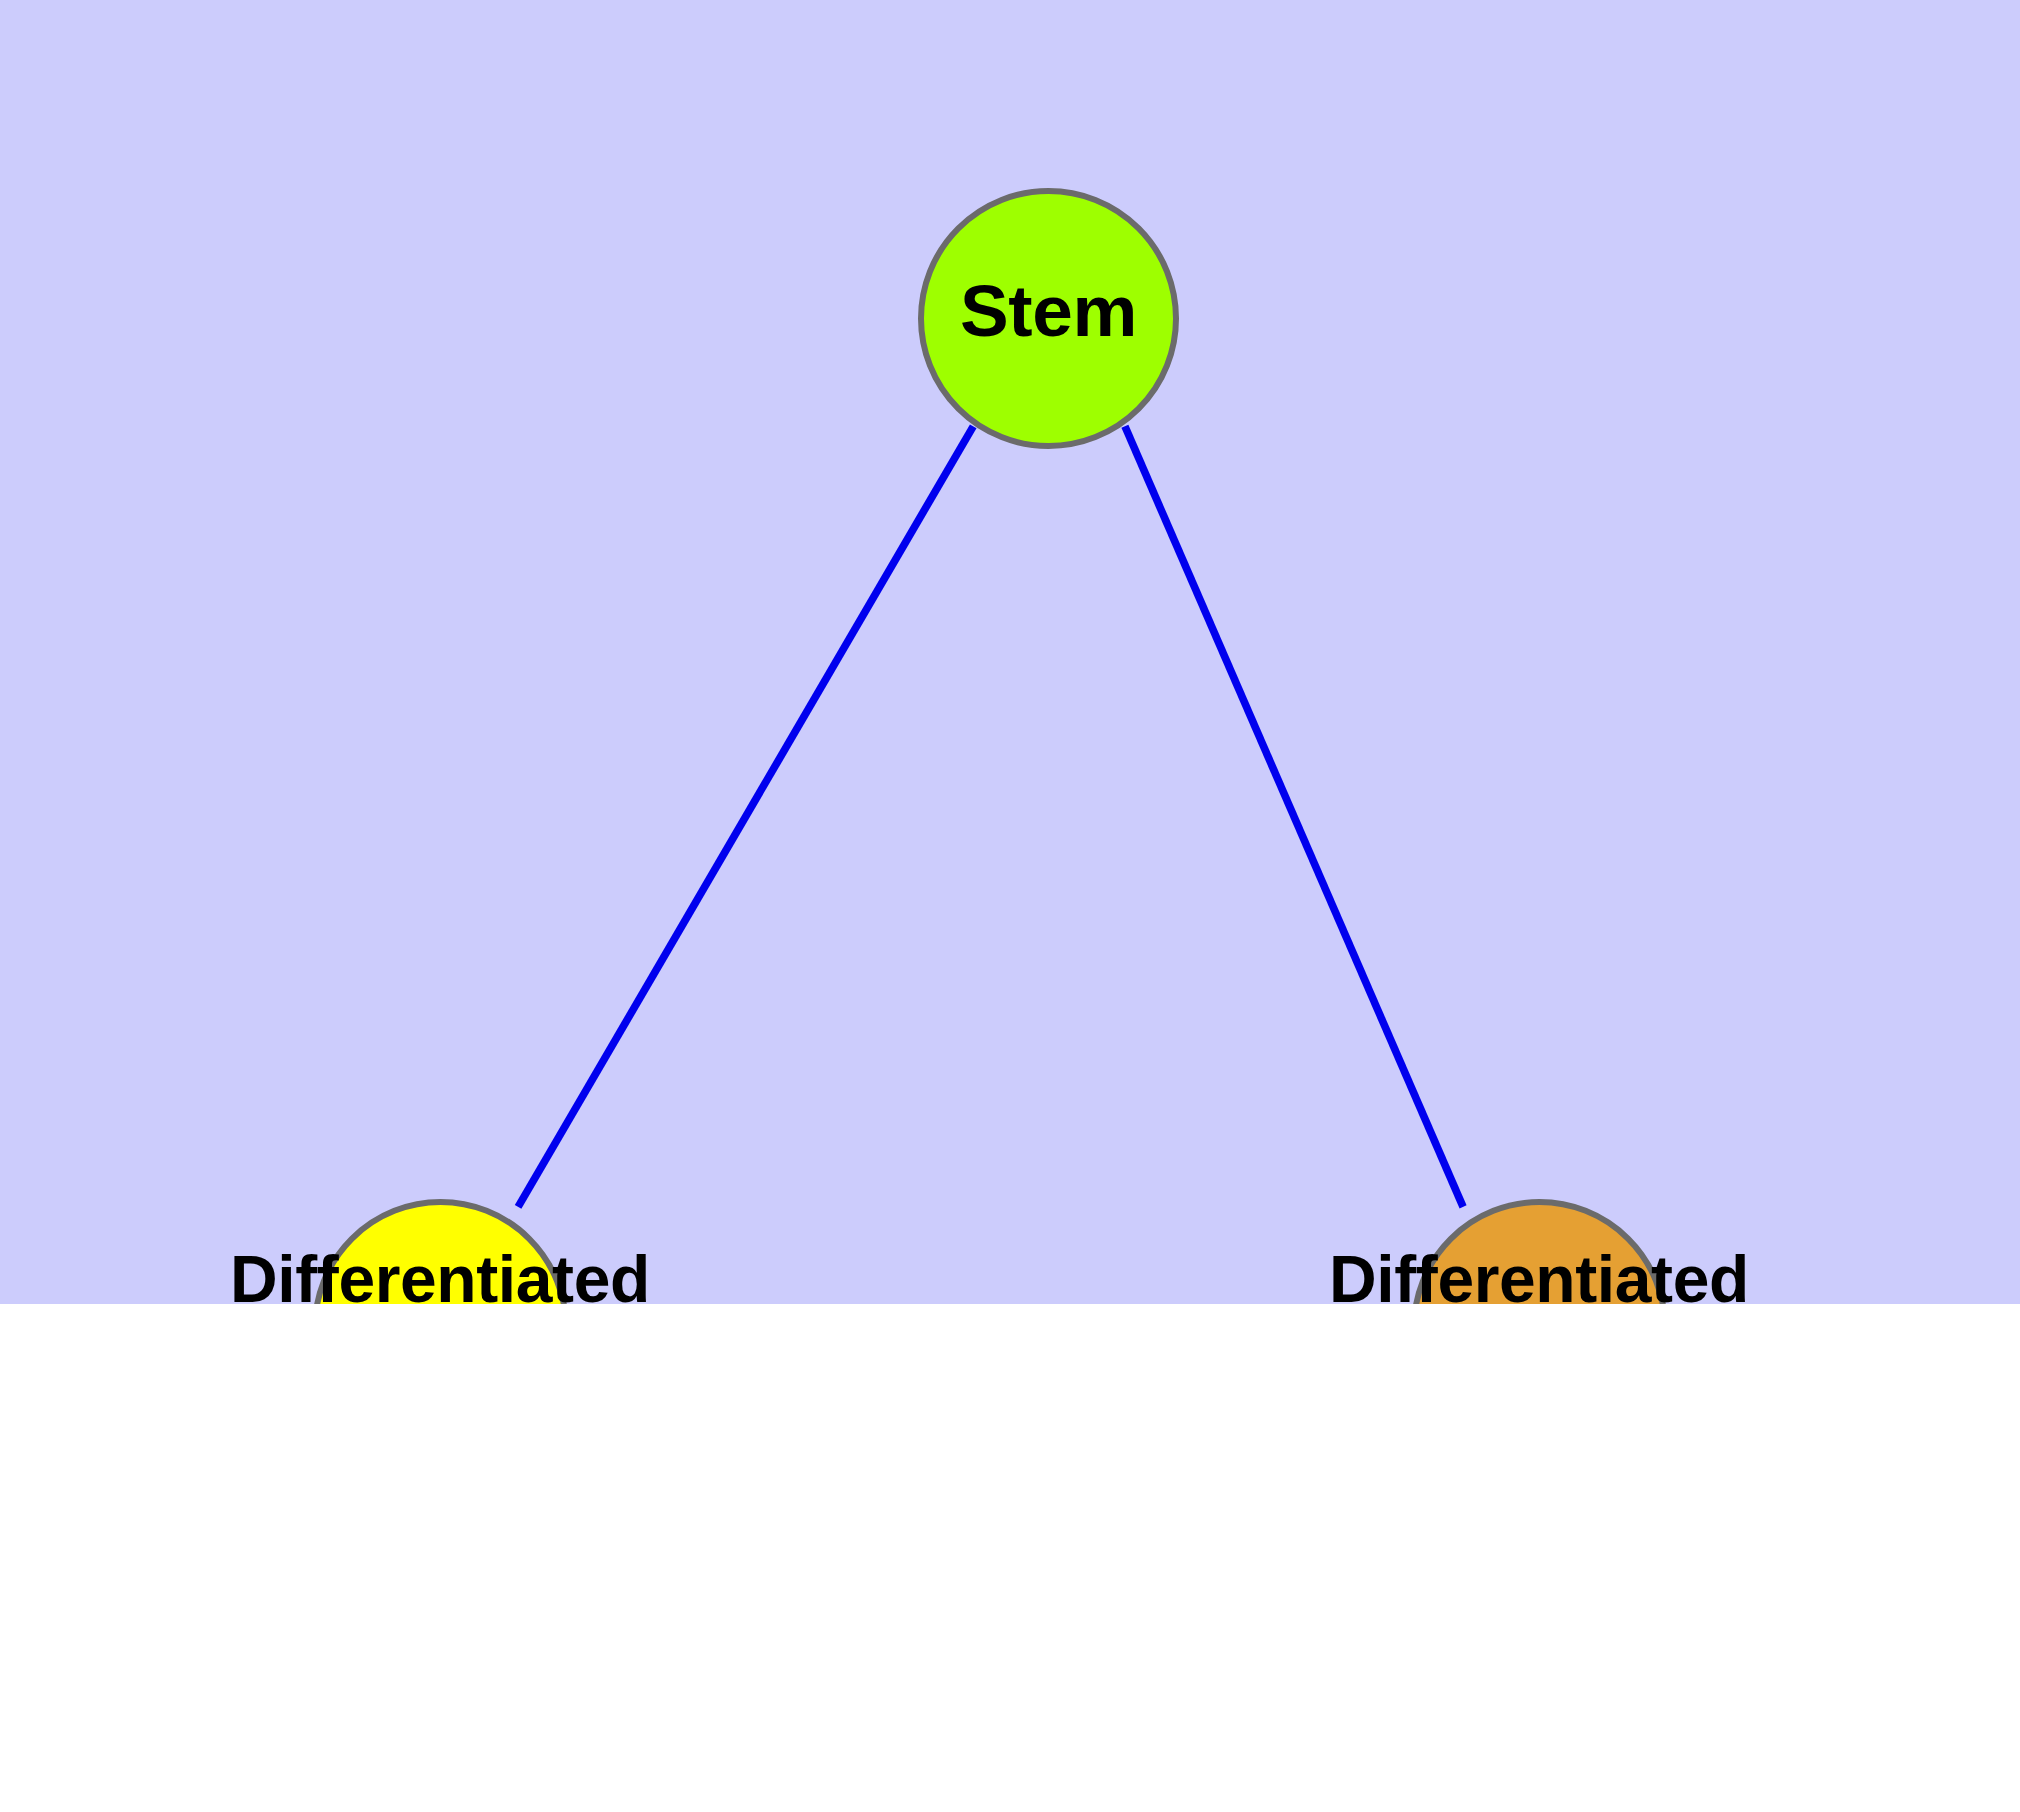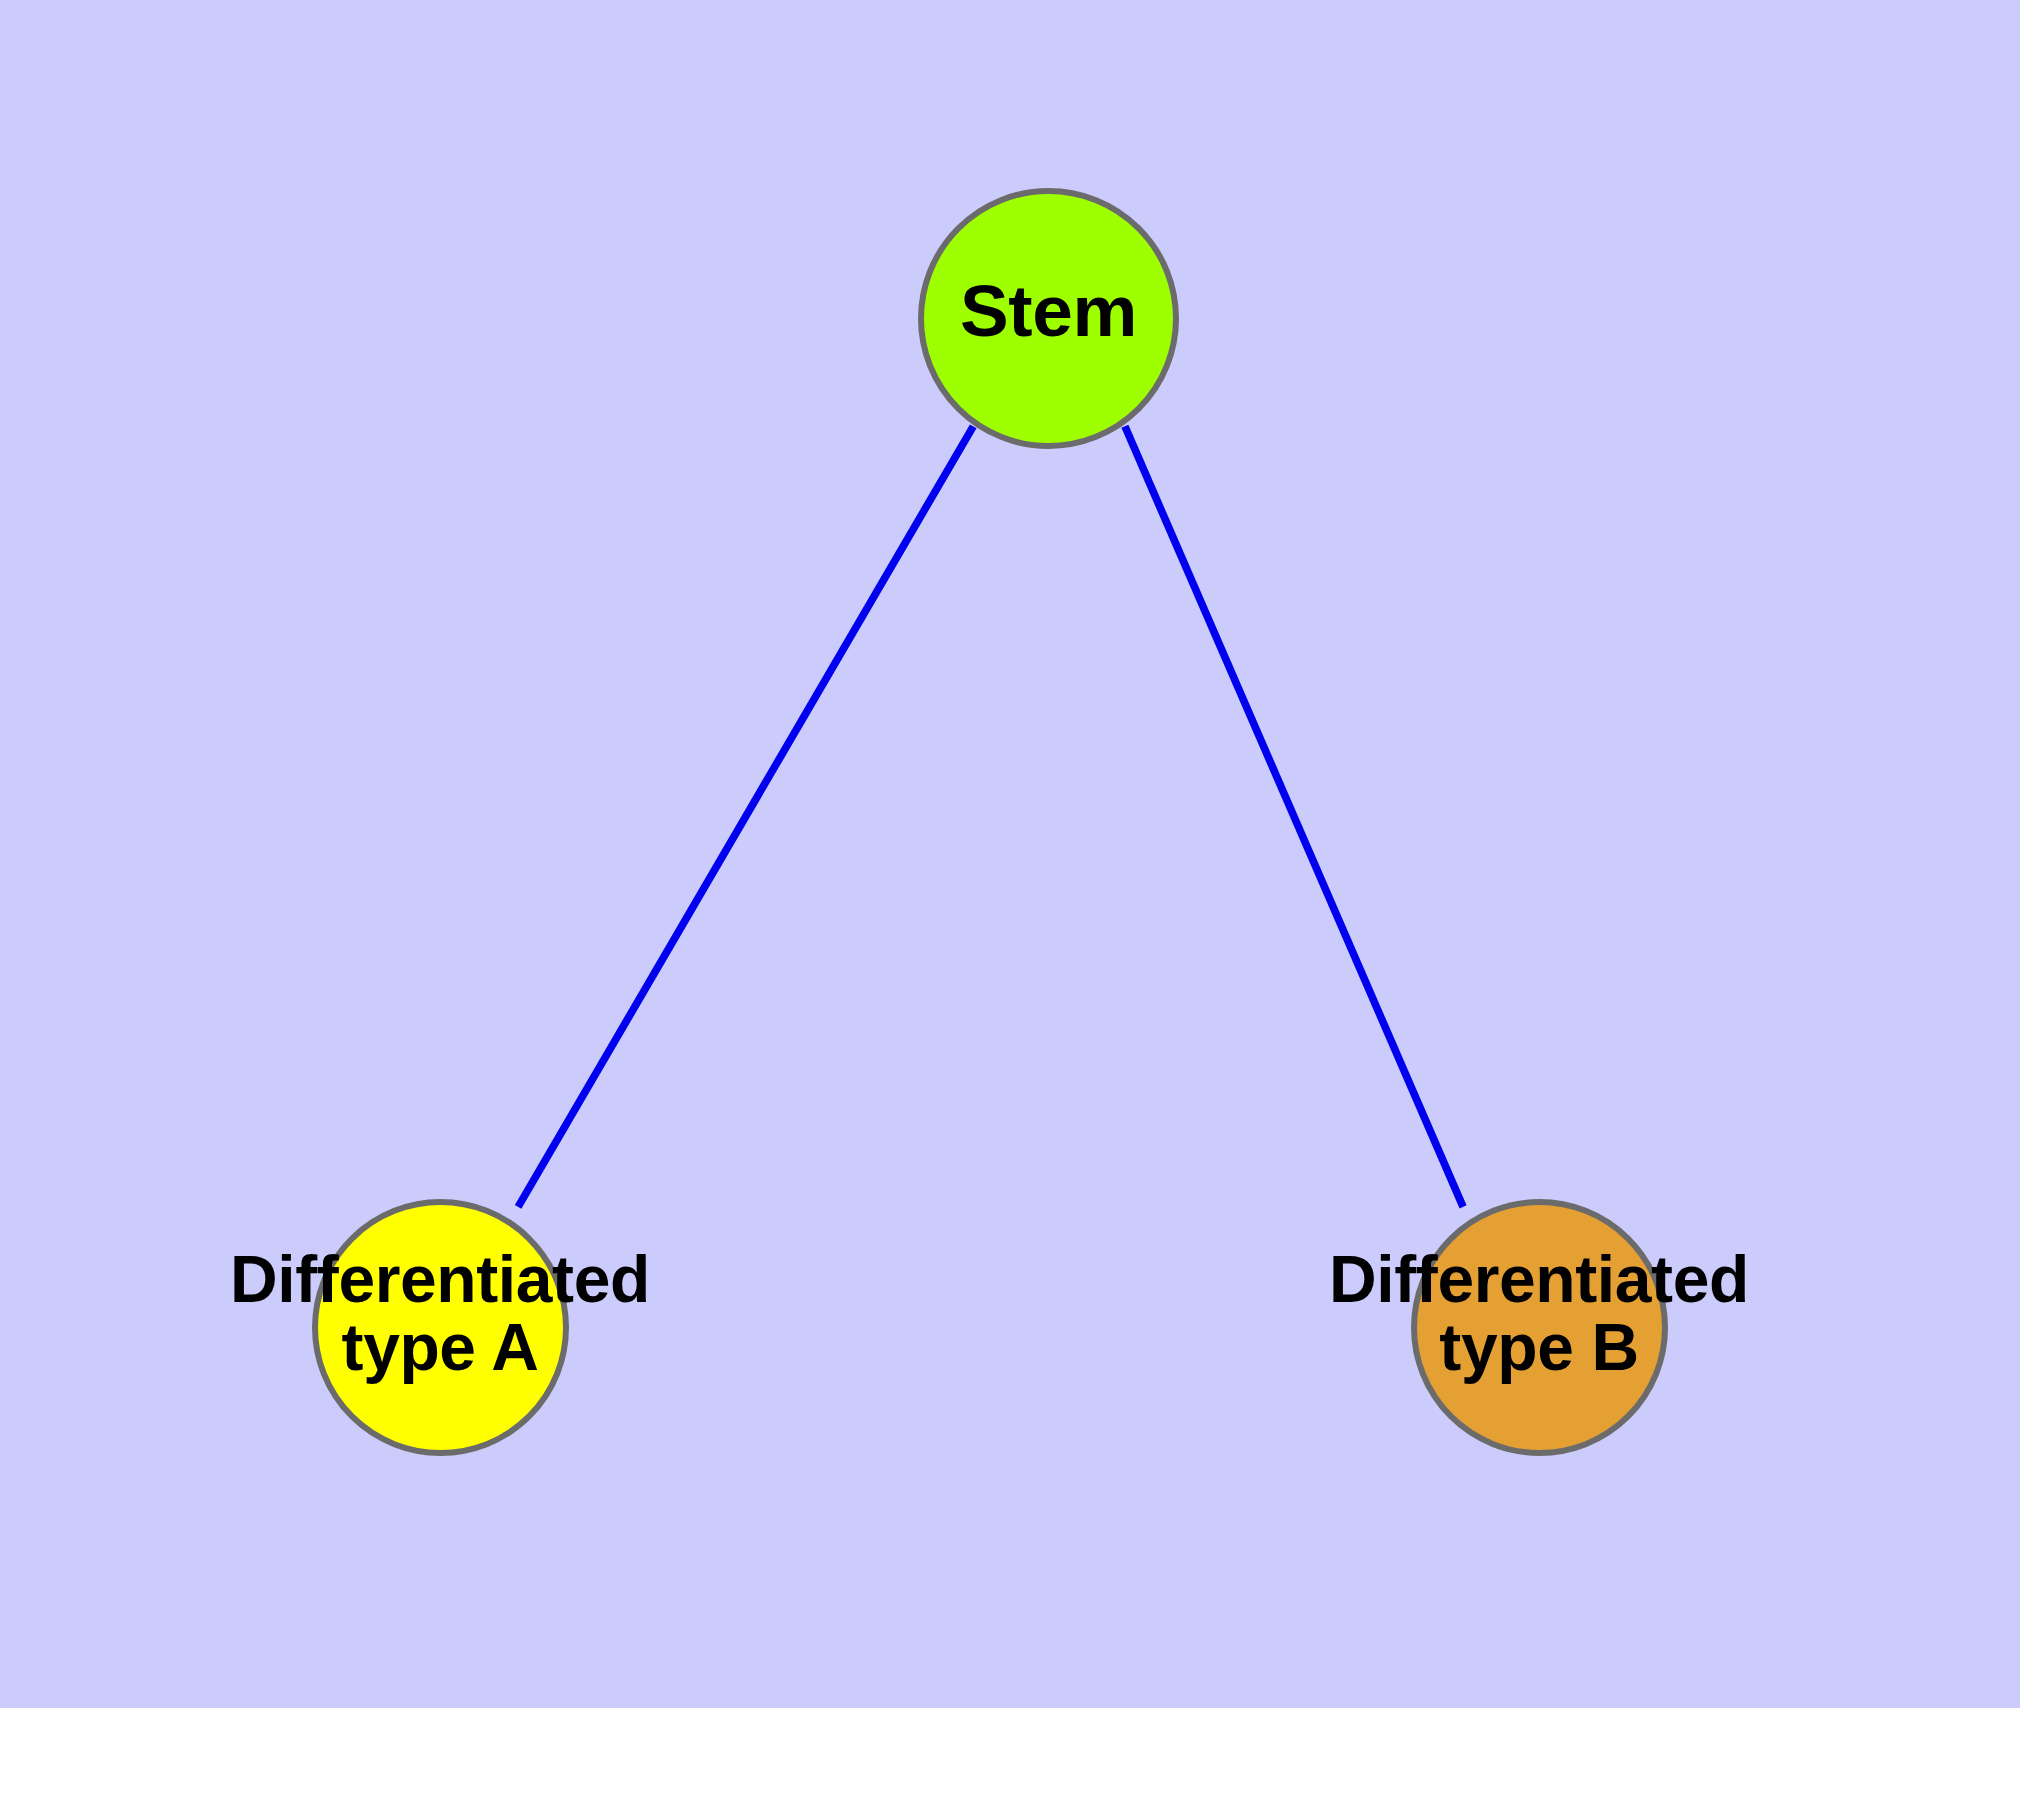--- a/index.html
+++ b/index.html
@@ -3,21 +3,21 @@
 <meta charset="utf-8">
 <style>
   html, body {
     margin: 0;
     padding: 0;
     background: #ffffff;
   }
   #canvas {
     position: relative;
     width: 2021px;
-    height: 1708px;
+    height: 1304px;
     overflow: hidden;
     font-family: "Liberation Sans", sans-serif;
   }
   #bg-rect {
     position: absolute;
     left: 0; top: 0;
     width: 2021px;
     height: 1812px;
     background: #ccccfc;
   }

